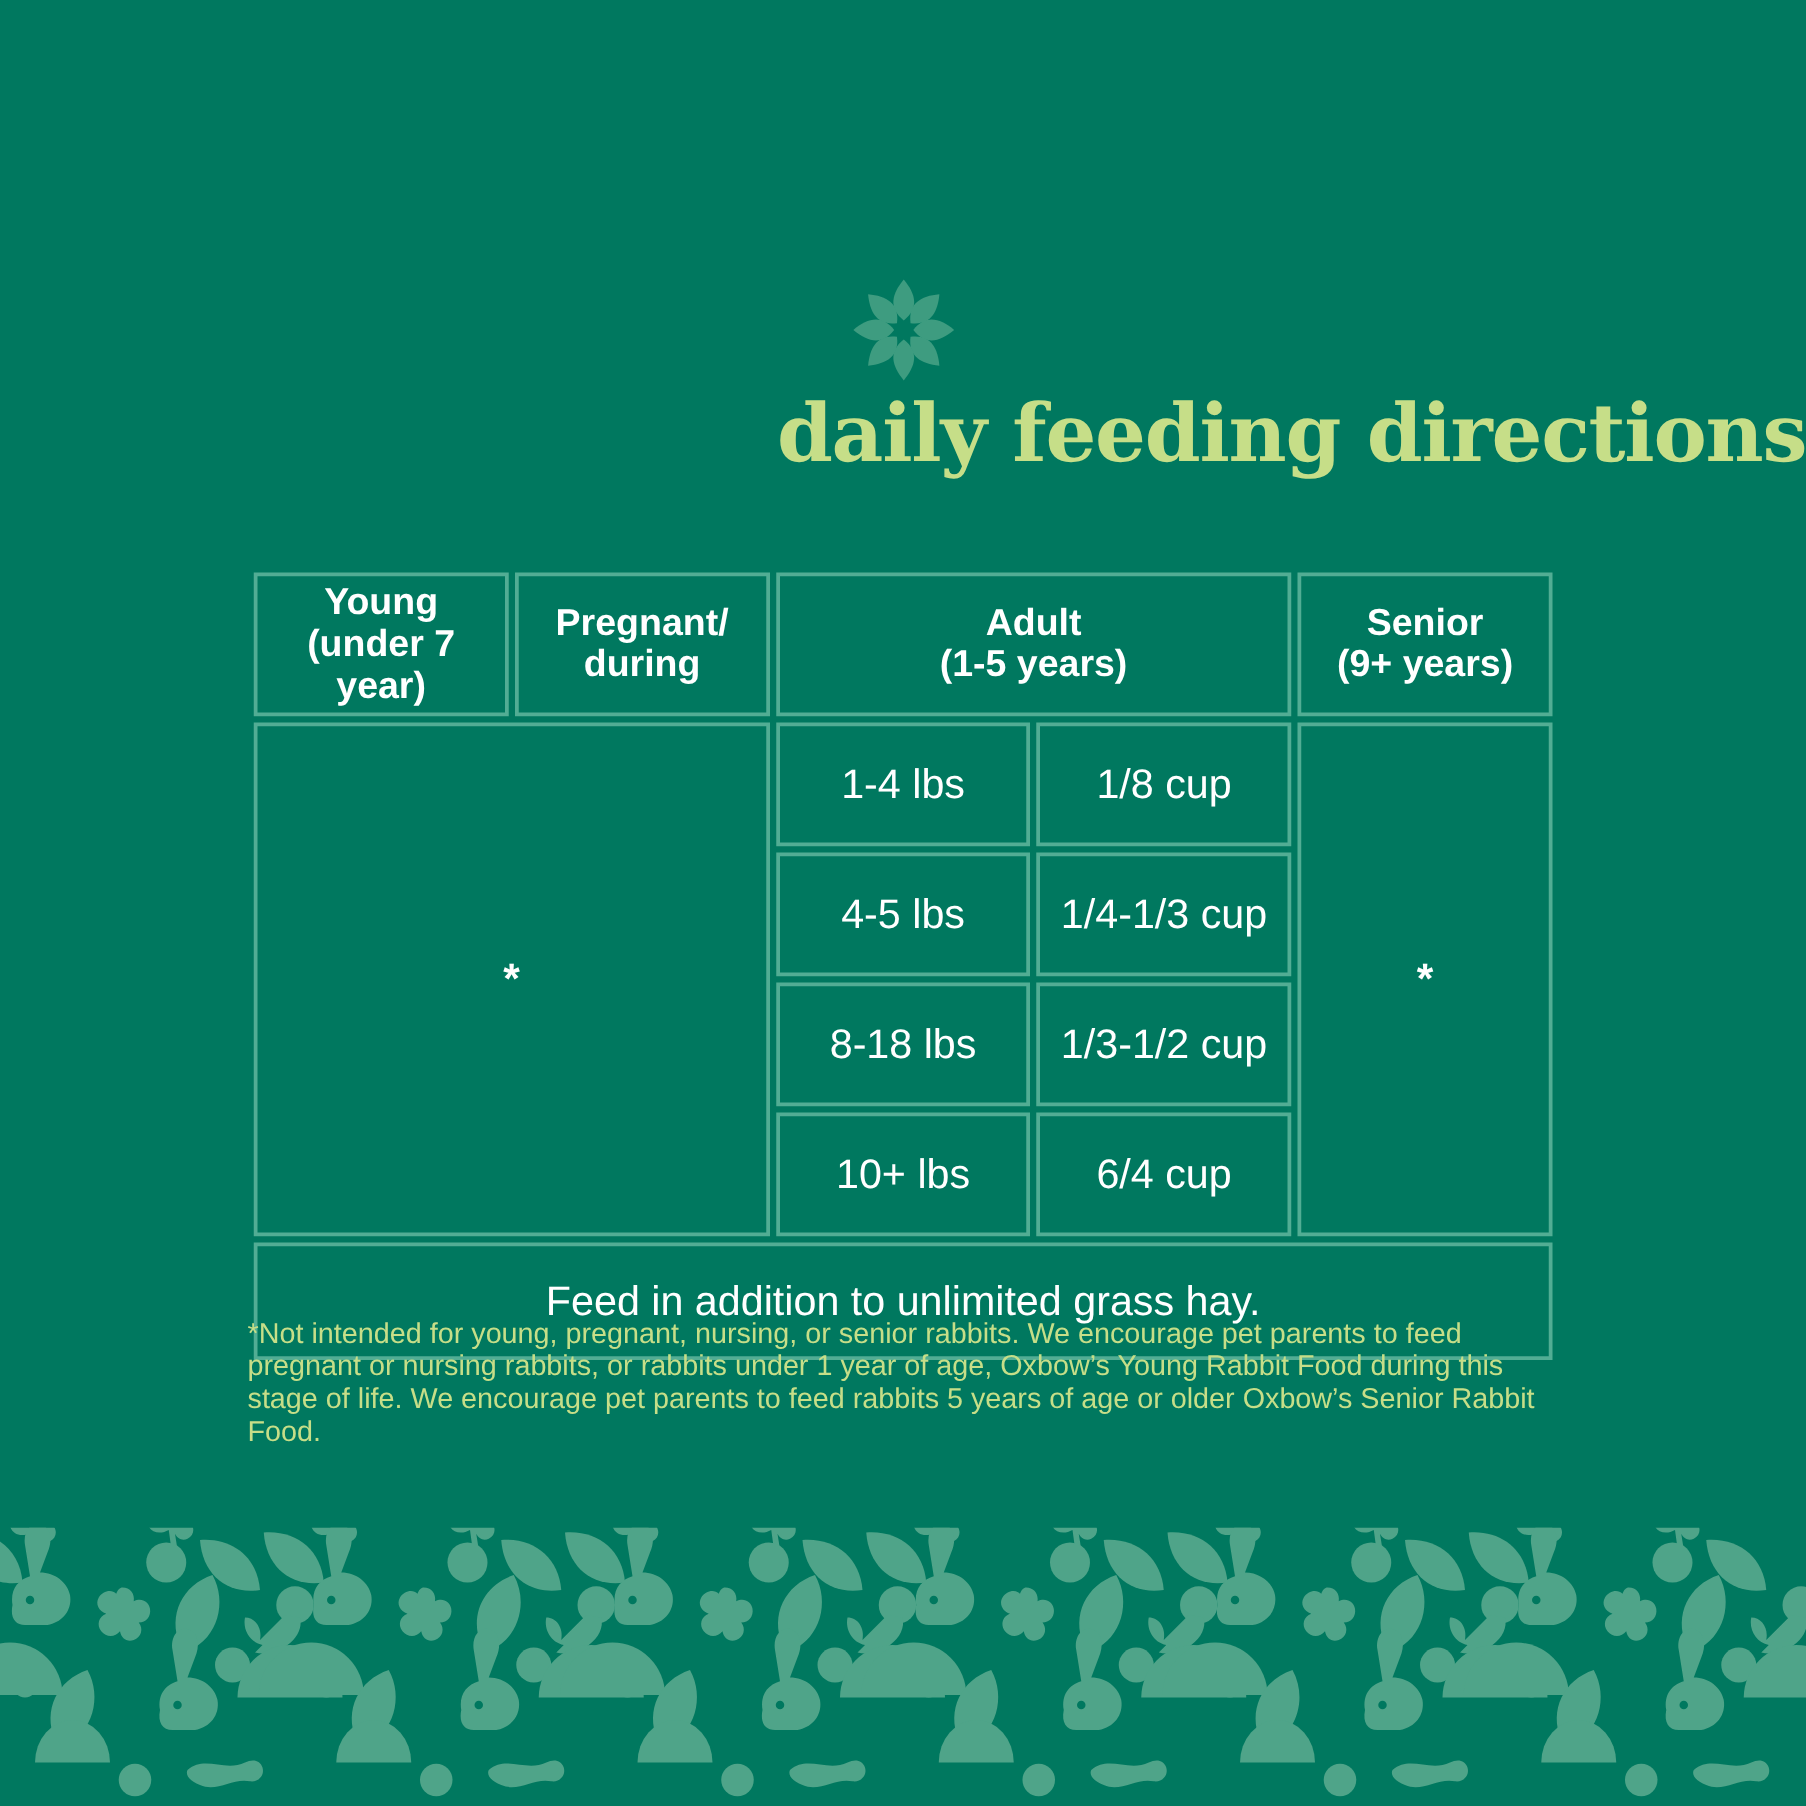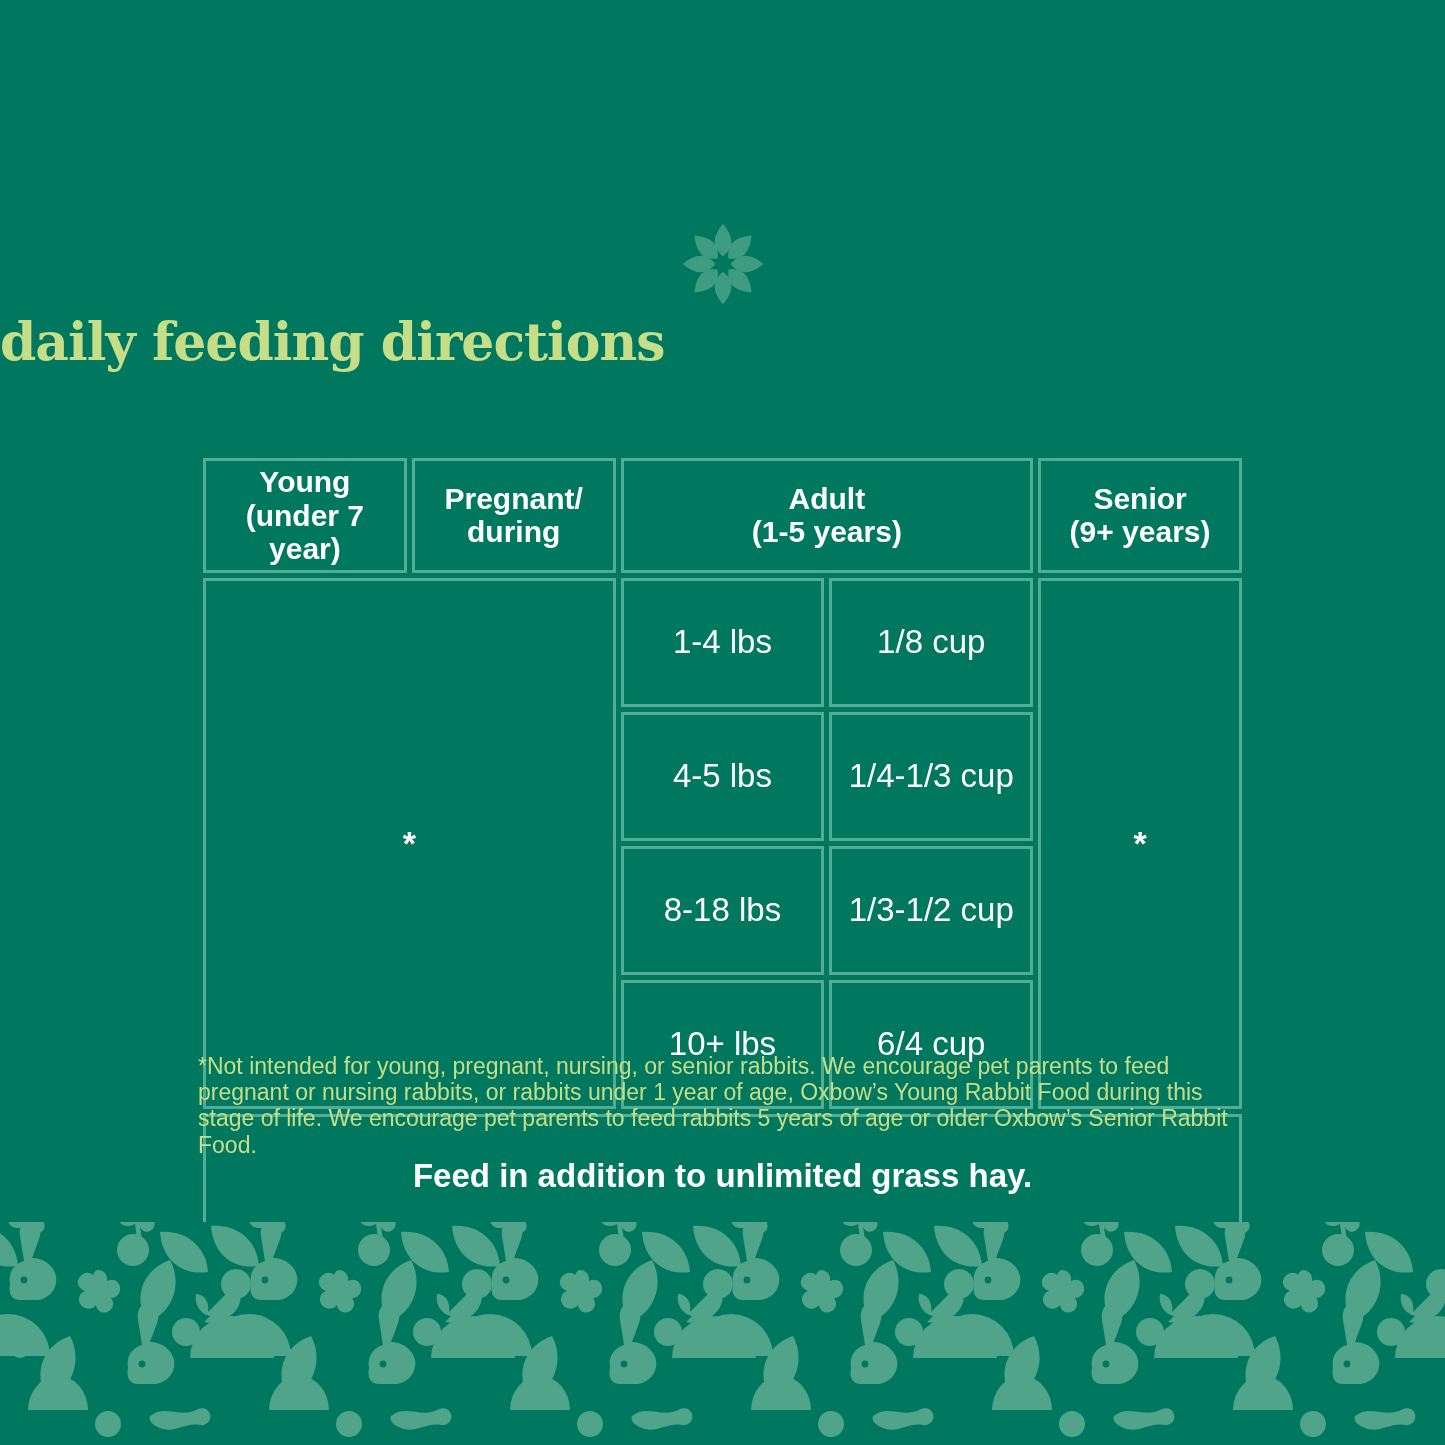--- a/index.html
+++ b/index.html
@@ -40,25 +40,25 @@
     width: 96px;
     height: 96px;
   }
 
   
   .title {
     position: absolute;
     top: 316px;
     left: 0;
     width: 1445px;
-    text-align: left;
+    text-align: right;
     color: #C6DE88;
     font-family: "DejaVu Serif", serif;
     font-weight: 700;
-    font-size: 52px;
+    font-size: 64px;
     line-height: 1;
     letter-spacing: -1px;
   }
 
   
   .table-zone {
     position: absolute;
     left: 198px;
     top: 453px;
     width: 1049px;
@@ -68,21 +68,21 @@
     border-collapse: separate;
     border-spacing: 5px;
     table-layout: fixed;
   }
   .tbl td {
     background: #00785F;
     border: 3px solid #52AD94;
     color: #FFFFFF;
     text-align: center;
     vertical-align: middle;
-    padding: 15px;
+    padding: 0;
   }
   .th-cell {
     font-weight: 700;
     font-size: 30px;
     line-height: 1.12;
     height: 82px;
     padding: 4px 6px !important;
   }
   .th-cell .l2 { display: block; }
 
@@ -92,21 +92,21 @@
     height: 374px;
   }
   .data-cell {
     font-size: 33px;
     height: 93px;
     font-weight: 400;
   }
   .note-cell {
     font-size: 33px;
     height: 88px;
-    font-weight: 700;
+    font-weight: 400;
   }
 
   
   .disclaimer {
     position: absolute;
     left: 198px;
     top: 1053px;
     width: 1052px;
     color: #C6DE88;
     font-size: 23px;

